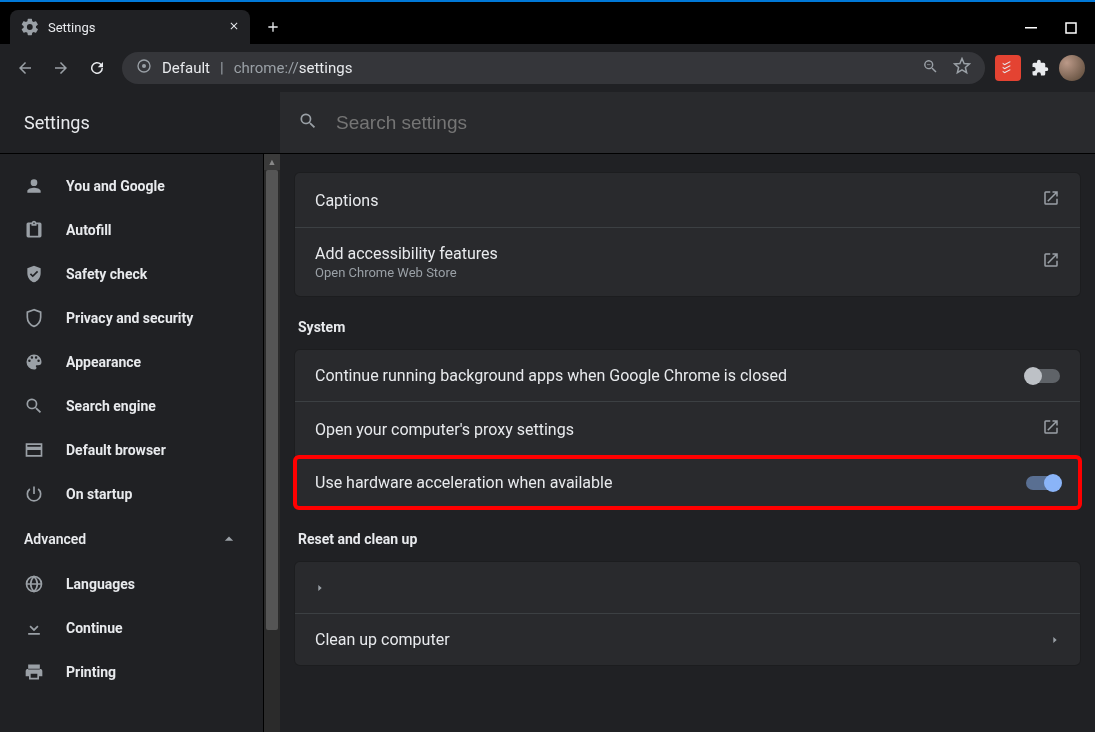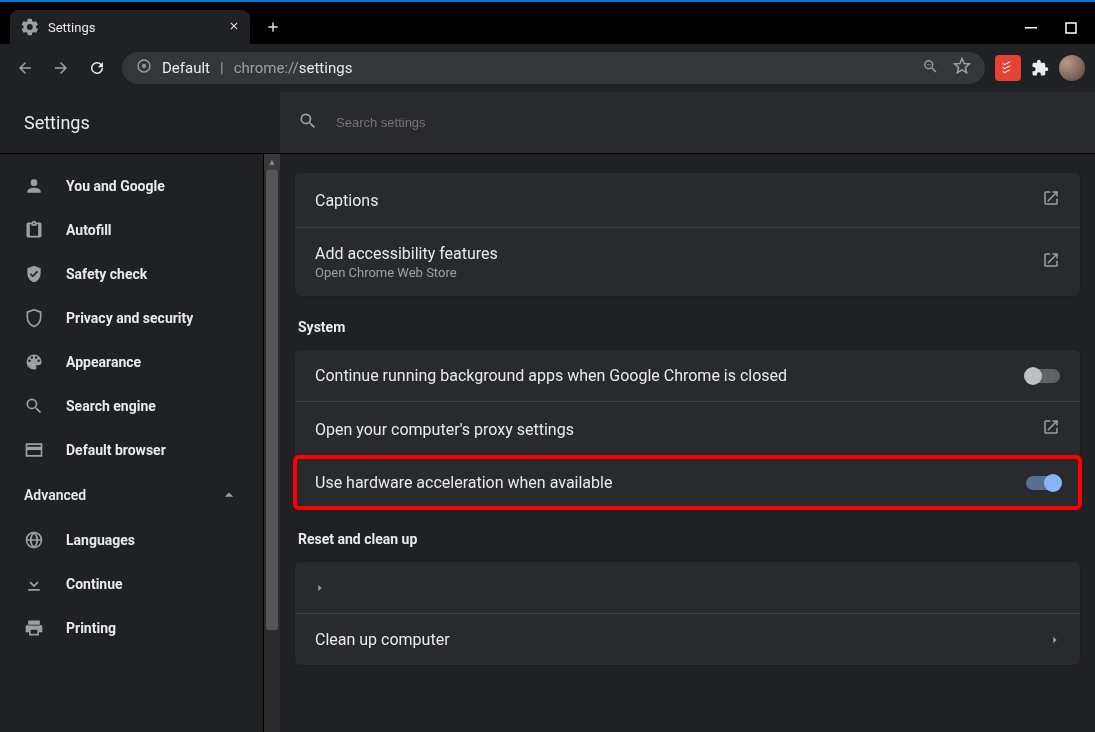--- a/index.html
+++ b/index.html
@@ -115,21 +115,21 @@
   .icon18 svg{width:20px;height:20px;}
   
   .main{flex:1;display:flex;flex-direction:column;overflow:hidden;}
   .searchbar{
     height:62px;display:flex;align-items:center;padding:0 18px;
     background:var(--surface);
     border-bottom:1px solid var(--bg);
   }
   .searchbar .sicon{color:var(--text-dim);margin-right:16px;}
   .searchbar input{
-    background:transparent;border:none;outline:none;color:var(--text);font-size:13px;width:100%;
+    background:transparent;border:none;outline:none;color:var(--text);font-size:19px;width:100%;
   }
   .content{flex:1;overflow:auto;padding:18px 14px 0 14px;}
   .card{
     background:var(--surface);
     border-radius:6px;
     margin-bottom:14px;
     border:1px solid rgba(0,0,0,.3);
   }
   .row{
     display:flex;align-items:center;justify-content:space-between;
@@ -287,20 +287,28 @@
           <span>Search engine</span>
         </div>
         <div class="navitem">
           <span class="icon18">
               <svg viewBox="0 0 24 24">
                 <path d="M3 5h18v4H3zM3 11h18v8H3z" fill="none" stroke="currentColor" stroke-width="2"></path>
               </svg>
             </span>
           <span>Default browser</span>
         </div>
+        <div class="navitem">
+          <span class="icon18">
+              <svg viewBox="0 0 24 24">
+                <path fill="none" stroke="currentColor" stroke-width="2" d="M12 3v9M7 6a8 8 0 1 0 10 0"></path>
+              </svg>
+            </span>
+          <span>On startup</span>
+        </div>
 
         <div class="section-header">
           <span>Advanced</span>
           <span class="icon18">
               <svg viewBox="0 0 24 24">
                 <path d="M7 14l5-5 5 5z"></path>
               </svg>
             </span>
         </div>
 

